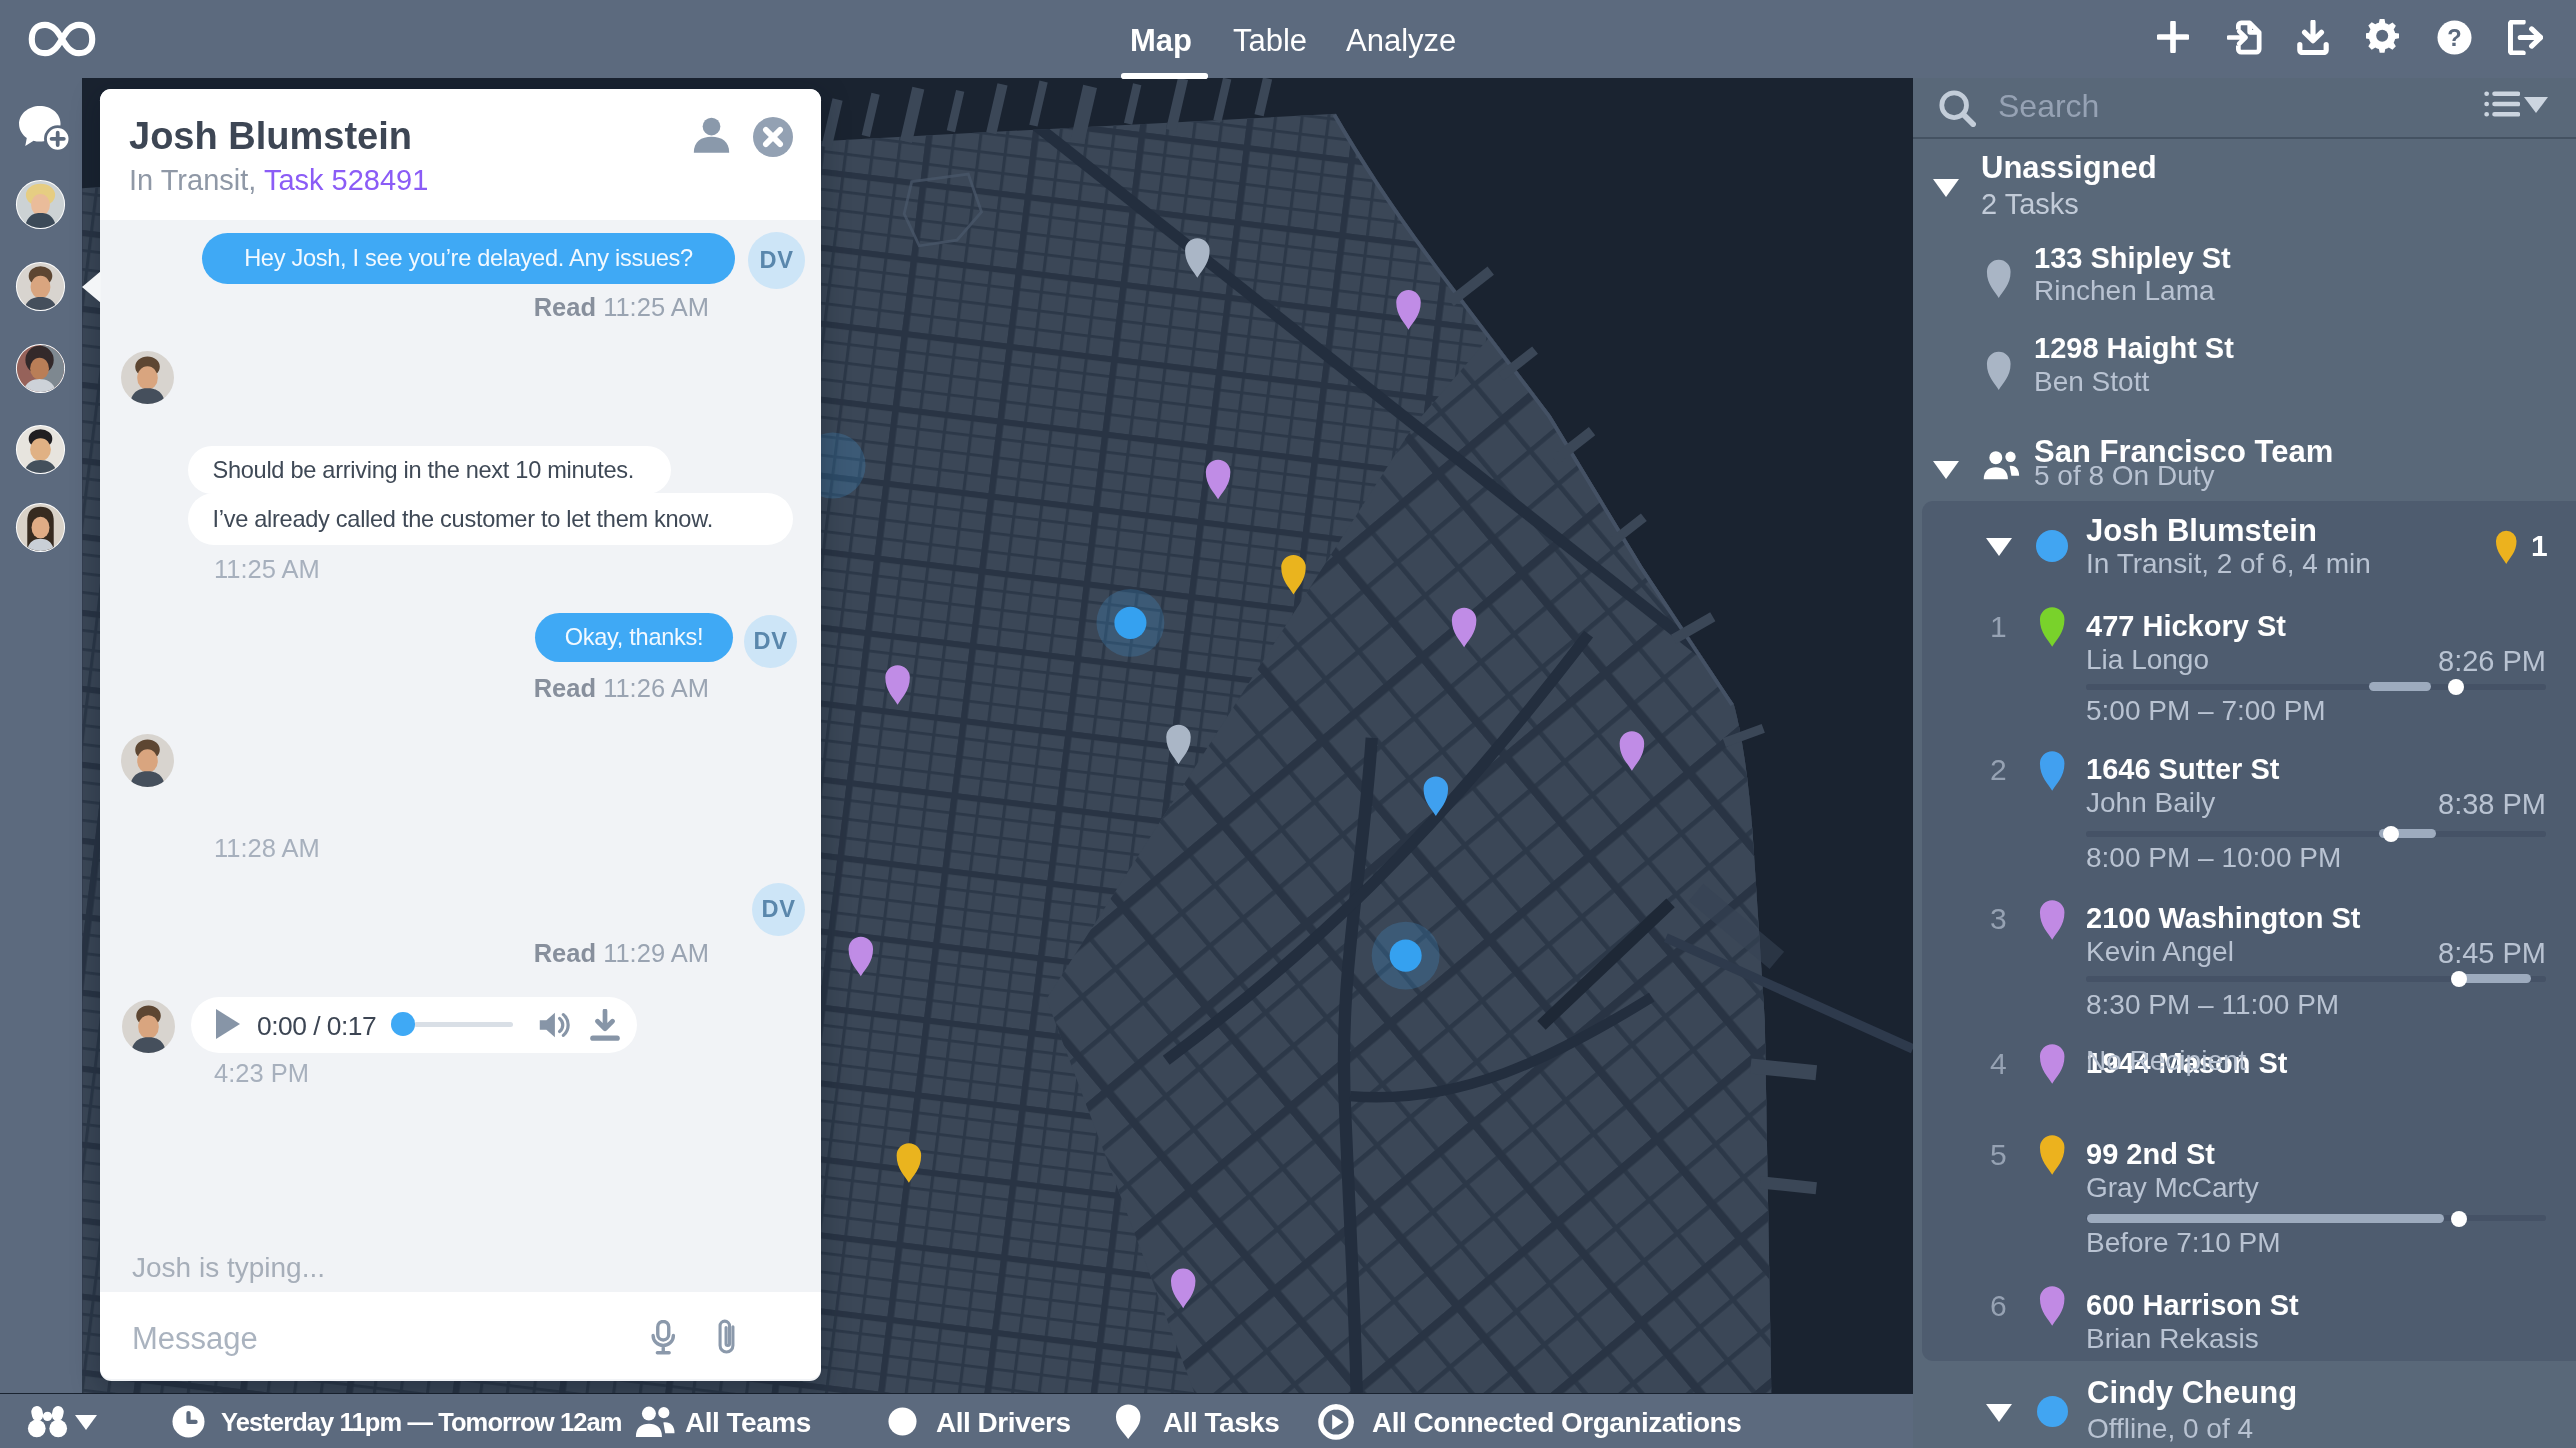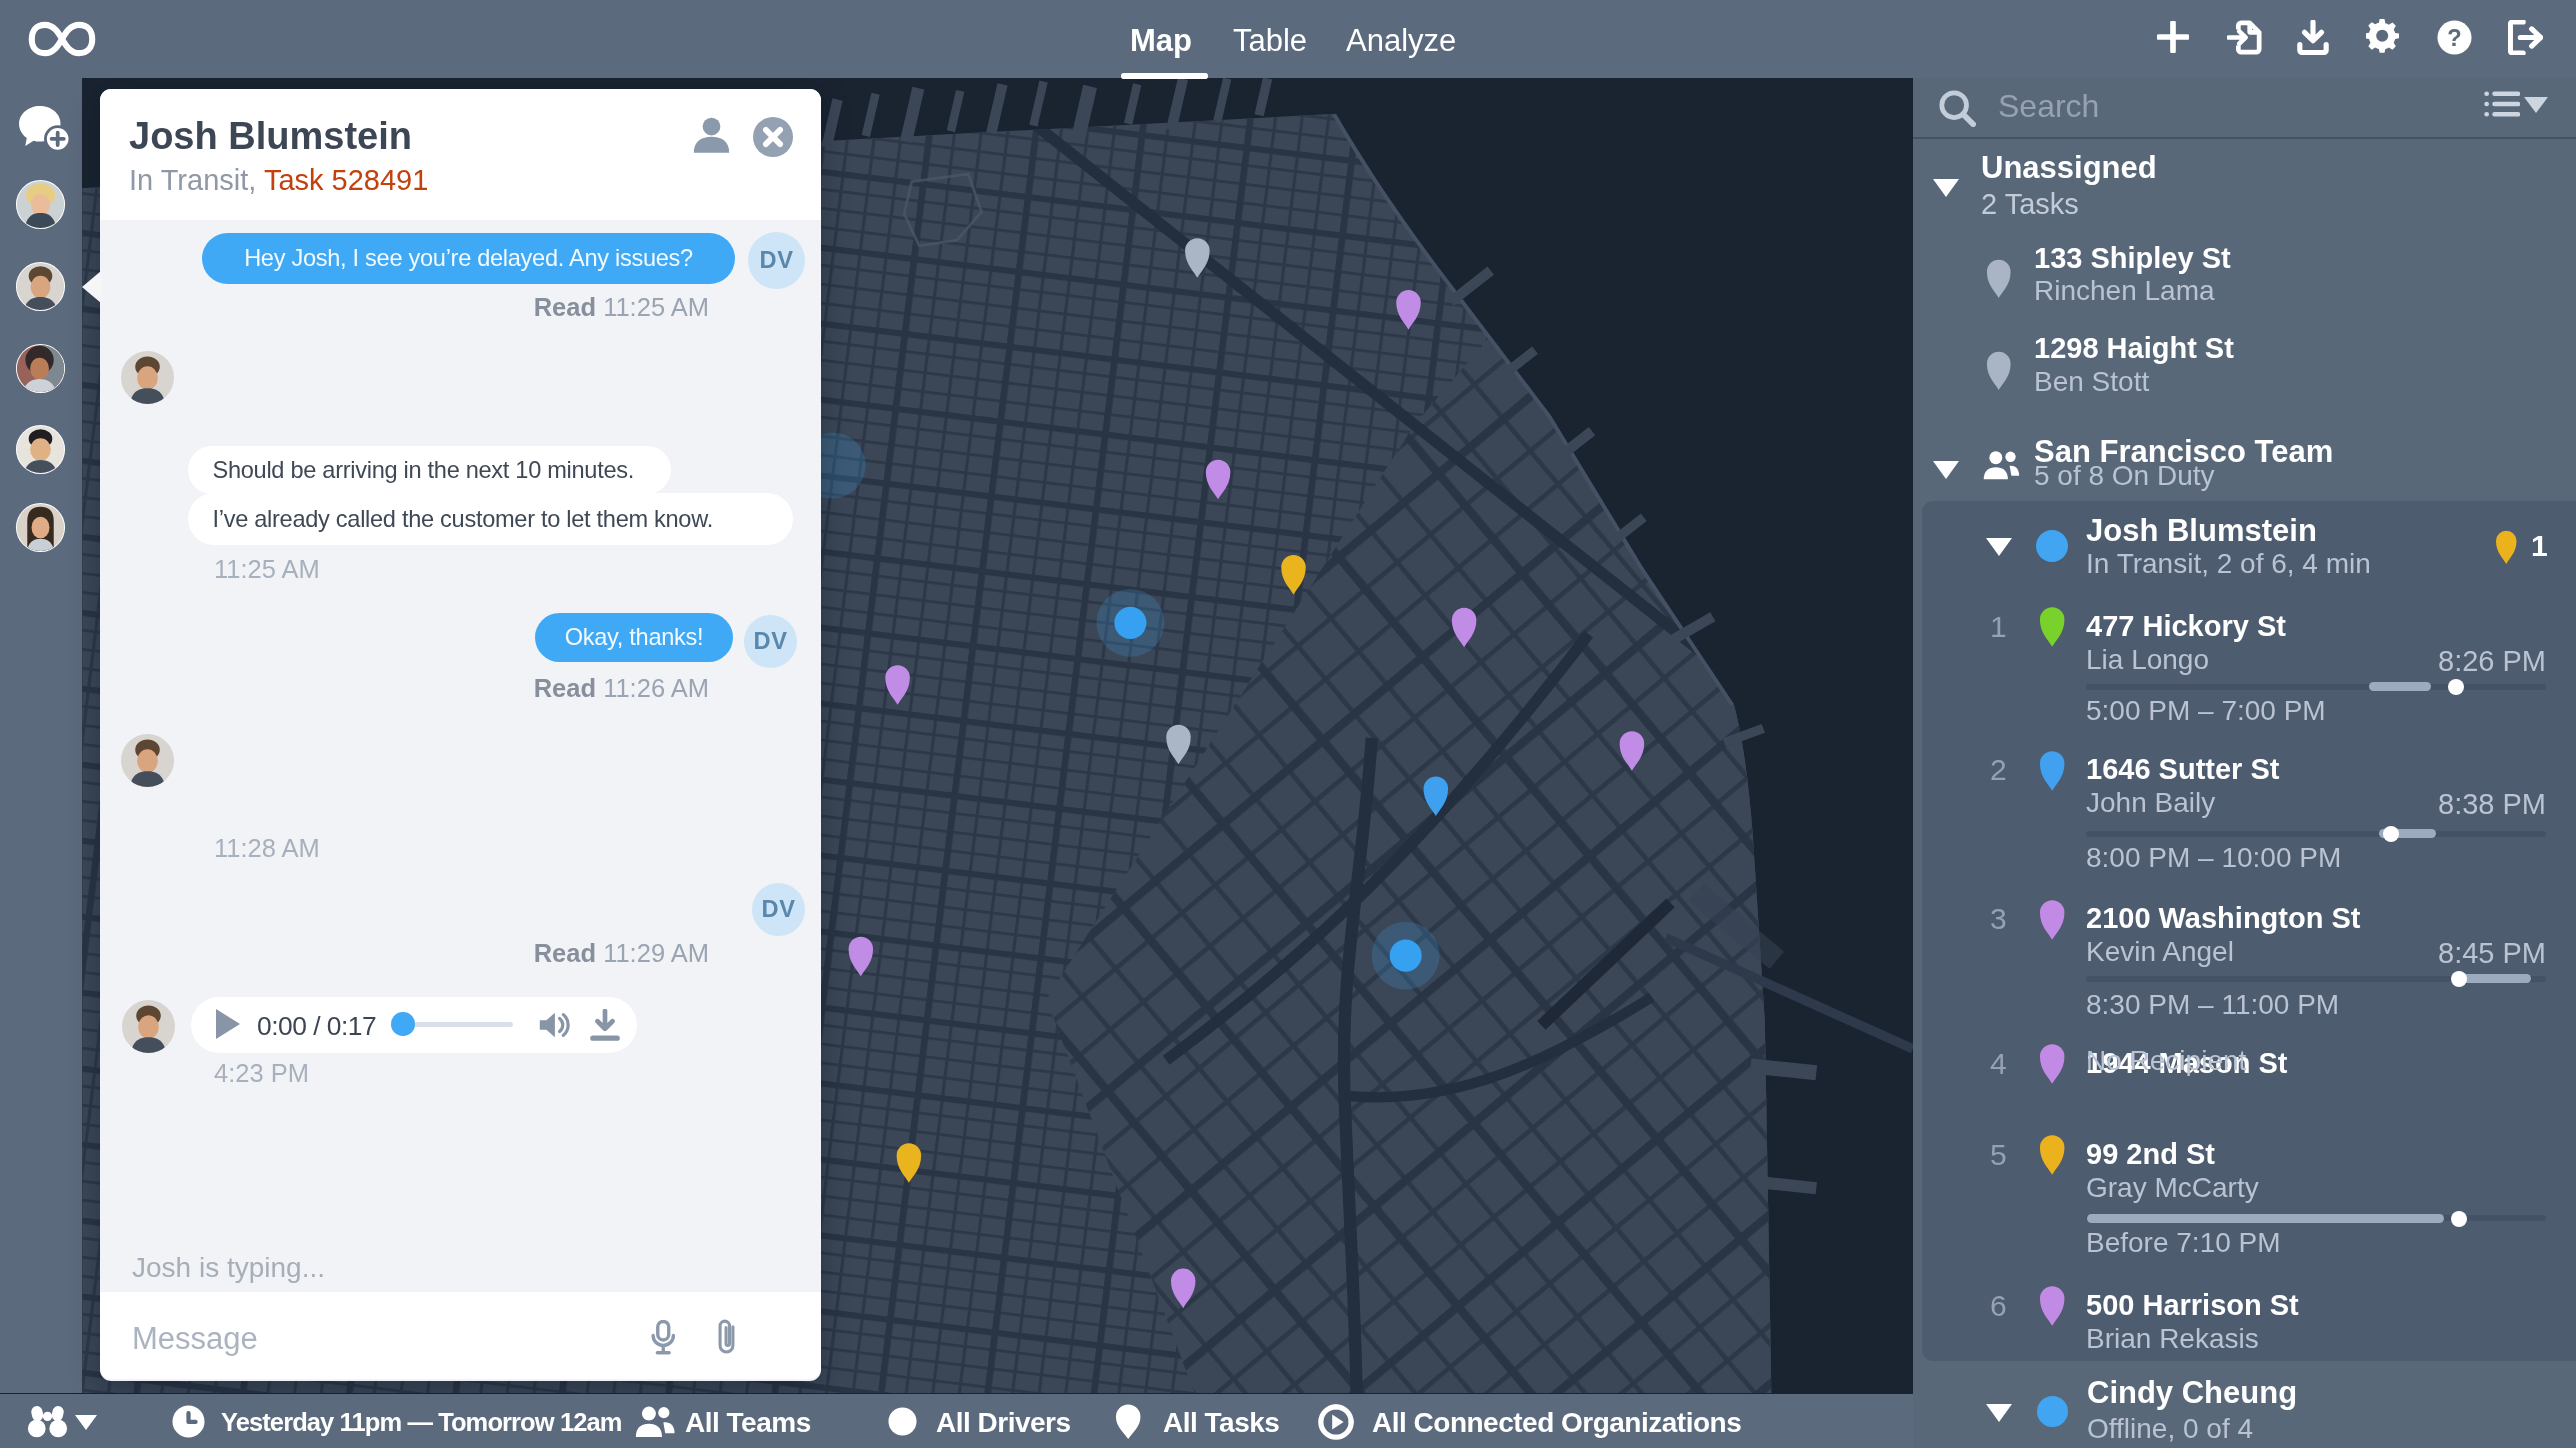--- a/index.html
+++ b/index.html
@@ -405,32 +405,32 @@
 <div class="sub" style="left:2086px;top:1172px;">Gray McCarty</div>
 <div class="track" style="left:2086px;top:1215px;width:460px;"></div>
 <div class="seg" style="left:2087px;top:1214px;width:357px;"></div>
 <div class="sdot" style="left:2451px;top:1211px;"></div>
 <div class="sub" style="left:2086px;top:1227px;">Before 7:10 PM</div>
 
 <div class="num" style="left:1990px;top:1289px;">6</div>
 <svg class="abs" style="left:2039px;top:1285px;z-index:31;color:#c18ae4" width="26.4" height="41" viewBox="0 0 28 43">
     <use href="#pin" fill="currentColor"></use>
   </svg>
-<div class="addr" style="left:2086px;top:1289px;">500 Harrison St</div>
+<div class="addr" style="left:2086px;top:1289px;">600 Harrison St</div>
 <div class="sub" style="left:2086px;top:1323px;">Brian Rekasis</div>
 
 <div class="tri" style="left:1986px;top:1404px;z-index:31;"></div>
 <div class="abs" style="left:2037px;top:1396px;width:31px;height:31px;border-radius:50%;background:#41a5f2;z-index:31;"></div>
 <div class="addr" style="left:2087px;top:1375px;z-index:31;font-size:31px;">Cindy Cheung</div>
 <div class="sub" style="left:2087px;top:1413px;z-index:31;">Offline, 0 of 4</div>
 <div class="abs" style="left:82px;top:271px;width:0;height:0;border-top:16px solid transparent;border-bottom:16px solid transparent;border-right:19px solid #f4f6f8;z-index:33;"></div>
 <div id="chat">
   <div id="chathead"></div>
   <div class="abs" style="left:29px;top:26.4px;font-size:38px;font-weight:bold;color:#3d4654;">Josh Blumstein</div>
-  <div class="abs" style="left:29px;top:75px;font-size:29px;color:#8f98a6;">In Transit, <span style="color:#c2410c;">Task 528491</span></div>
+  <div class="abs" style="left:29px;top:75px;font-size:29px;color:#8f98a6;">In Transit, <span style="color:#8b5cf6;">Task 528491</span></div>
   <svg class="abs" style="left:591px;top:28px;" width="41" height="36" viewBox="0 0 44 38">
     <circle cx="22" cy="10" r="9.5" fill="#8a99ab"></circle>
     <path d="M3 38 c0-12 8-17 19-17 s19 5 19 17 Z" fill="#8a99ab"></path>
   </svg>
   <svg class="abs" style="left:653px;top:28px;" width="40" height="40" viewBox="0 0 42 42">
     <circle cx="21" cy="21" r="21" fill="#93a1b3"></circle>
     <path d="M13.5 13.5 L28.5 28.5 M28.5 13.5 L13.5 28.5" stroke="#fff" stroke-width="6" stroke-linecap="round"></path>
   </svg>
 
   <div class="bub sent" style="left:102px;top:144px;width:533px;height:51px;">Hey Josh, I see you’re delayed. Any issues?</div>

